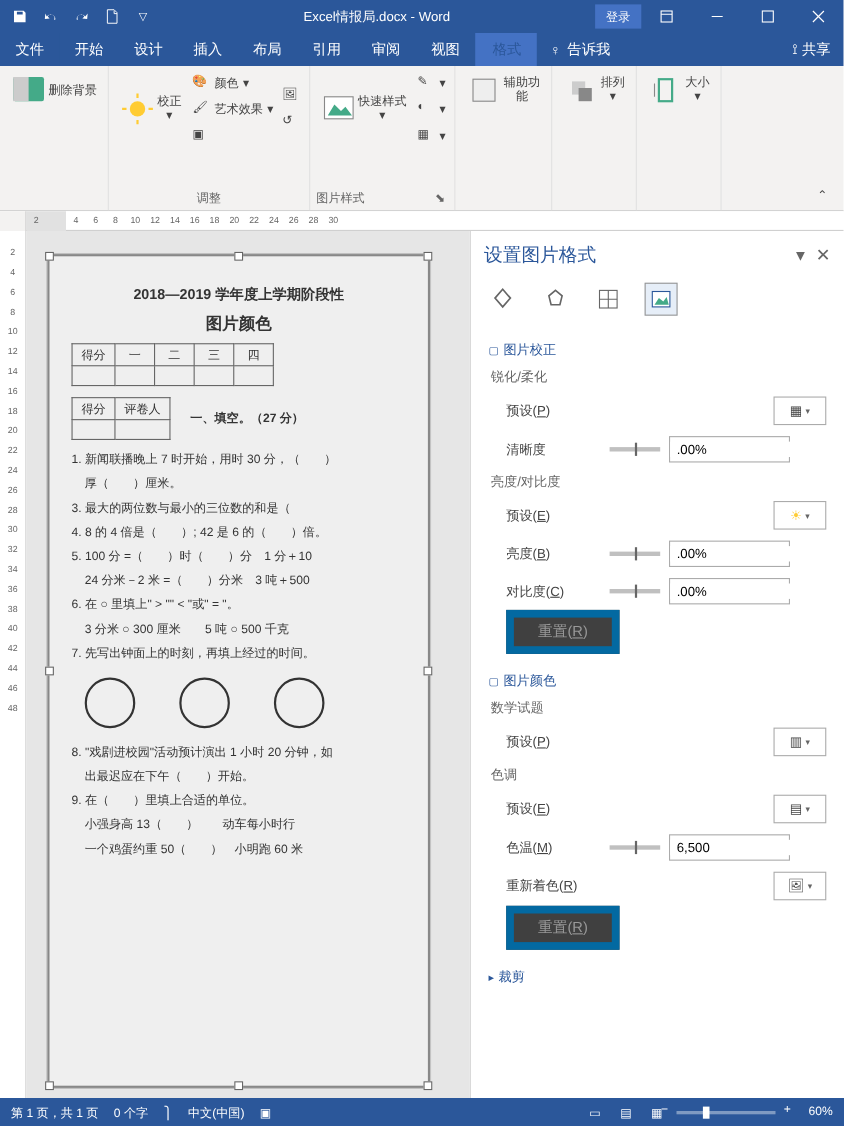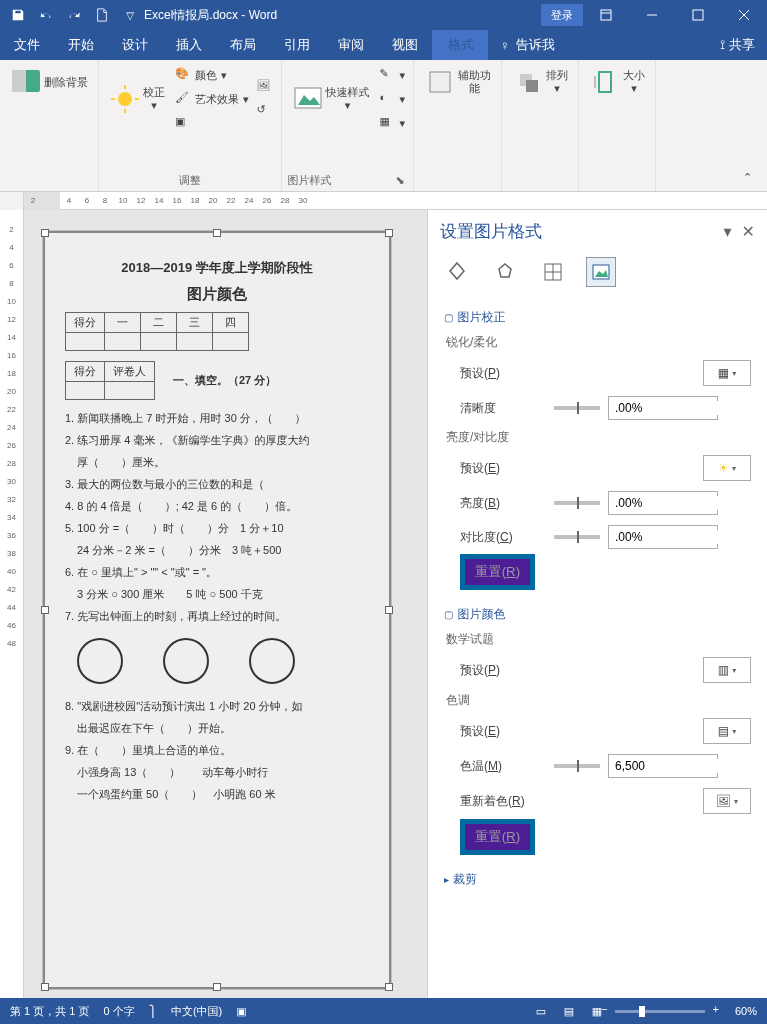--- a/index.html
+++ b/index.html
@@ -3,21 +3,21 @@
 <meta charset="utf-8">
 <style>
 * { margin: 0; padding: 0; box-sizing: border-box; font-family: "Microsoft YaHei", "Segoe UI", sans-serif; }
 body { width: 767px; height: 1024px; background: #fff; overflow: hidden; position: relative; }
 
 
 .titlebar { height: 30px; background: #2b579a; display: flex; align-items: center; color: #fff; font-size: 12px; }
 .qat { display: flex; align-items: center; gap: 0; padding-left: 4px; }
 .qat-btn { width: 28px; height: 28px; display: flex; align-items: center; justify-content: center; cursor: pointer; }
 .qat-btn svg { width: 14px; height: 14px; fill: #fff; }
-.title-text { flex: 1; }
+.title-text { flex: 1; text-align: center; }
 .win-controls { display: flex; align-items: center; }
 .login-btn { background: #4472c4; padding: 4px 10px; font-size: 11px; height: 22px; display: flex; align-items: center; }
 .win-btn { width: 46px; height: 30px; display: flex; align-items: center; justify-content: center; cursor: pointer; }
 .win-btn svg { width: 12px; height: 12px; stroke: #fff; fill: none; stroke-width: 1; }
 
 
 .ribbon-tabs { height: 30px; background: #2b579a; display: flex; align-items: stretch; color: #fff; font-size: 13px; }
 .tab { padding: 0 14px; display: flex; align-items: center; cursor: pointer; }
 .tab.file { background: #2b579a; }
 .tab.active { background: #fff; color: #2b579a; padding-left: 16px; }
@@ -80,21 +80,21 @@
 .section-sub { color: #666; padding: 4px 0 4px 2px; }
 .field-row { display: flex; align-items: center; padding: 5px 0 5px 16px; gap: 8px; }
 .field-label { flex: 0 0 86px; }
 .field-label u { text-decoration: underline; }
 .slider { flex: 0 0 46px; height: 4px; background: #c0c0c0; position: relative; }
 .slider::after { content: ''; position: absolute; left: 50%; top: -4px; width: 2px; height: 12px; background: #666; }
 .num-input { width: 110px; height: 24px; border: 1px solid #ababab; display: flex; align-items: center; }
 .num-input input { flex: 1; border: none; padding: 0 6px; font-size: 12px; outline: none; }
 .preset-btn { width: 48px; height: 26px; border: 1px solid #ababab; background: #fff; display: flex; align-items: center; justify-content: center; gap: 3px; margin-left: auto; cursor: pointer; }
 .preset-btn .caret { font-size: 8px; color: #666; }
-.reset-btn { border: 5px solid #0369a1; background: #4c1d95; padding: 4px 10px; color: #999; margin-left: 16px; }
+.reset-btn { border: 7px solid #0369a1; background: #404040; padding: 4px 22px; color: #999; margin-left: 16px; }
 
 
 .statusbar { position: absolute; bottom: 0; left: 0; right: 0; height: 26px; background: #2b579a; color: #fff; display: flex; align-items: center; font-size: 11px; padding: 0 10px; gap: 14px; }
 .status-right { margin-left: auto; display: flex; align-items: center; gap: 8px; }
 .zoom-slider { width: 90px; height: 3px; background: rgba(255,255,255,0.4); position: relative; }
 .zoom-slider::before { content: '−'; position: absolute; left: -14px; top: -7px; }
 .zoom-slider::after { content: '+'; position: absolute; right: -14px; top: -7px; }
 .zoom-thumb { position: absolute; left: 24px; top: -4px; width: 6px; height: 11px; background: #fff; }
 .view-btn { width: 20px; height: 18px; display: flex; align-items: center; justify-content: center; }
 </style>
@@ -377,21 +377,20 @@
                     <tr>
                       <td></td>
                       <td></td>
                     </tr>
                   </tbody>
                 </table>
               </div>
             <div style="font-weight:bold">一、填空。（27 分）</div>
           </div>
           <div class="doc-q">1. 新闻联播晚上 7 时开始，用时 30 分，（　　）</div>
-          <div class="doc-q">2. 练习册厚 4 毫米，《新编学生字典》的厚度大约</div>
           <div class="doc-q" style="padding-left:20px">厚（　　）厘米。</div>
           <div class="doc-q">3. 最大的两位数与最小的三位数的和是（　　</div>
           <div class="doc-q">4. 8 的 4 倍是（　　）; 42 是 6 的（　　）倍。</div>
           <div class="doc-q">5. 100 分 =（　　）时（　　）分　1 分＋10</div>
           <div class="doc-q" style="padding-left:20px">24 分米－2 米 =（　　）分米　3 吨＋500</div>
           <div class="doc-q">6. 在 ○ 里填上" &gt; "" &lt; "或" = "。</div>
           <div class="doc-q" style="padding-left:20px">3 分米 ○ 300 厘米　　5 吨 ○ 500 千克</div>
           <div class="doc-q">7. 先写出钟面上的时刻，再填上经过的时间。</div>
           <div class="clock-row">
               <div class="clock"></div>

